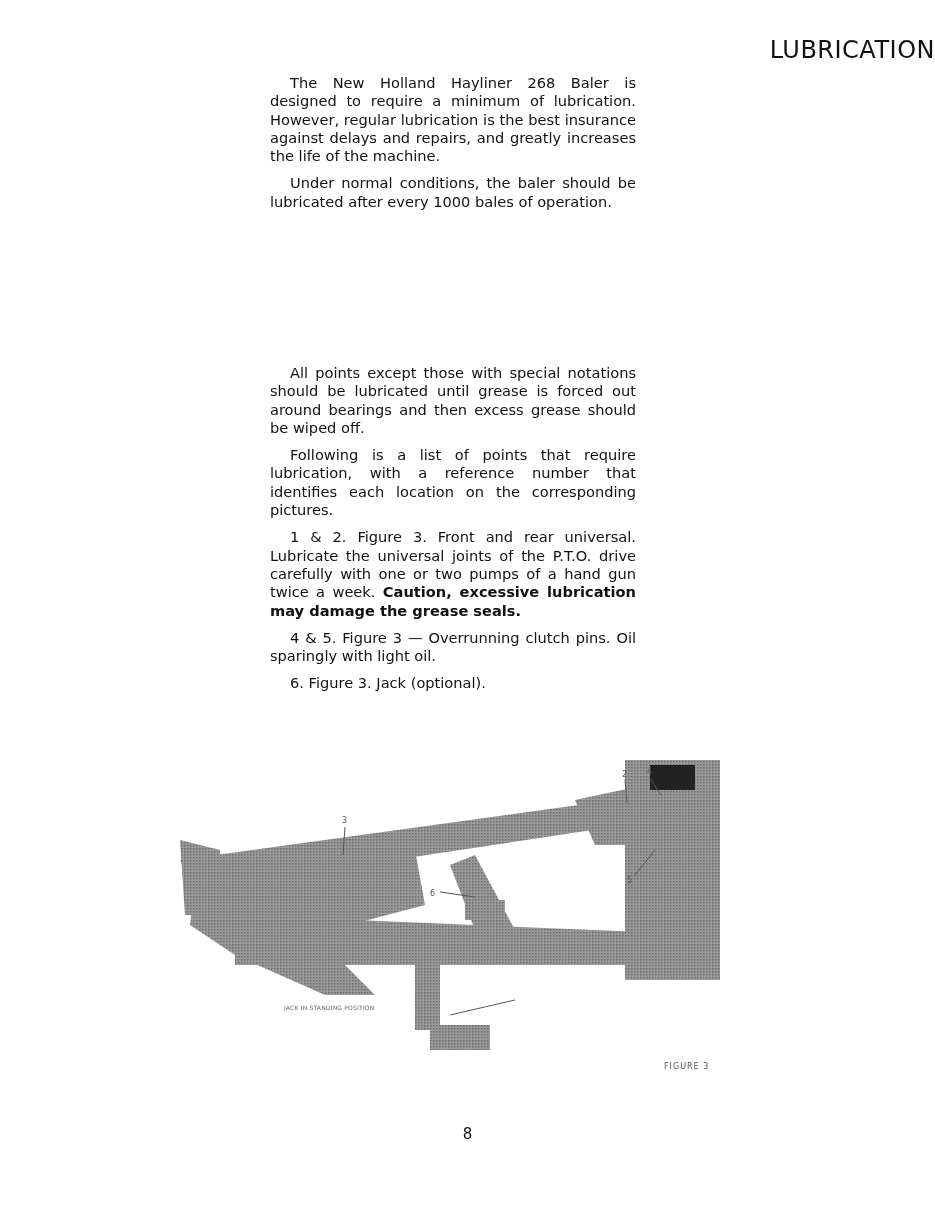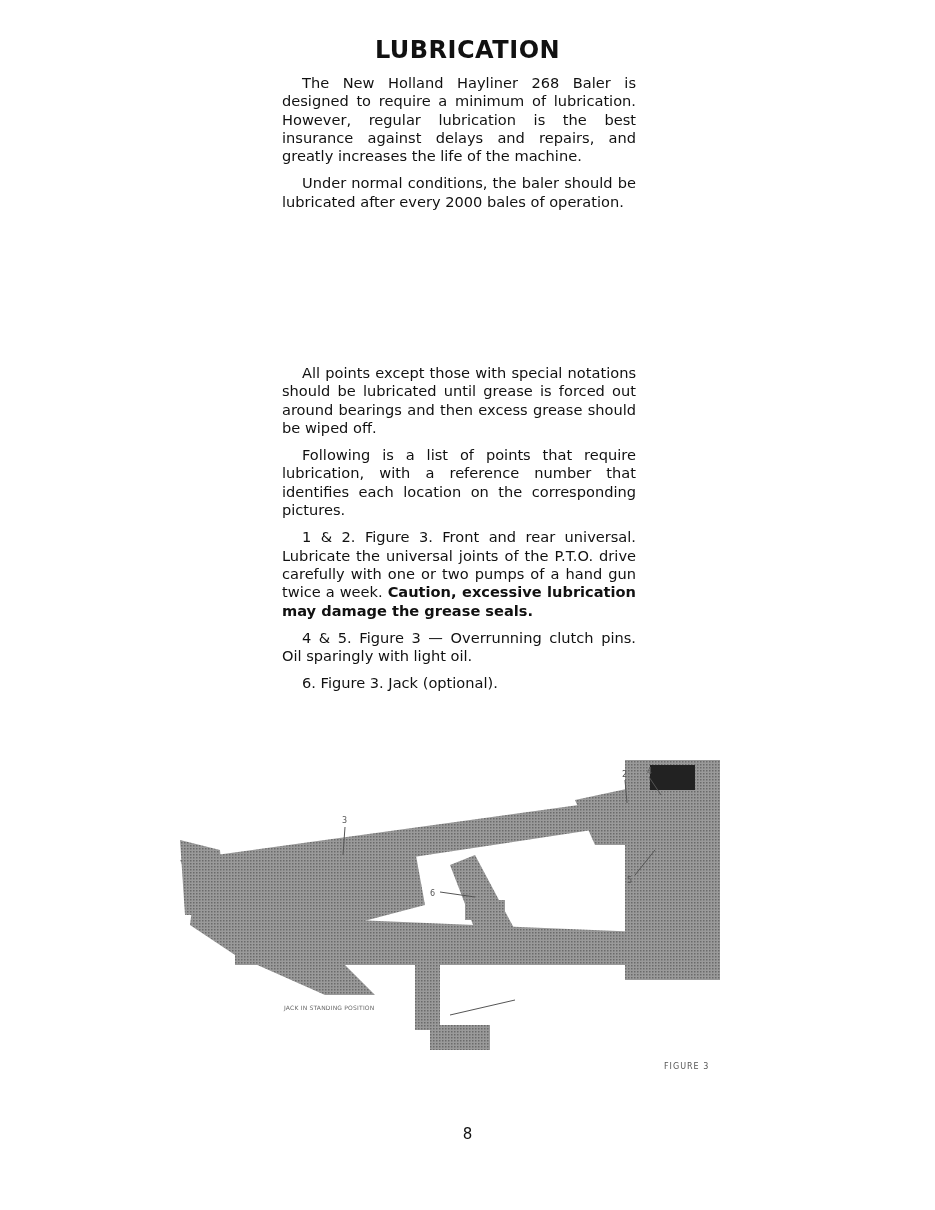--- a/index.html
+++ b/index.html
@@ -1,33 +1,33 @@
 <!DOCTYPE html>
 <html><head>
   <meta charset="utf-8">
   <style>
     html, body { margin: 0; padding: 0; background: #ffffff; }
     body { width: 935px; height: 1210px; position: relative; overflow: hidden; color: #111; font-family: "DejaVu Sans", sans-serif; }
-    .title { position: absolute; top: 36px; left: 0; width: 100%; text-align: center; font-weight: bold; font-size: 24px; letter-spacing: 0.5px; font-family: "DejaVu Sans", sans-serif; }
+    .title { position: absolute; top: 36px; left: 0; width: 100%; text-align: right; font-weight: normal; font-size: 24px; letter-spacing: 0.5px; font-family: "DejaVu Sans", sans-serif; }
     .col { position: absolute; left: 270px; width: 366px; font-size: 14.6px; line-height: 18.3px; text-align: justify; }
-    .col p { margin: 0 0 9px 12px; text-indent: 20px; }
+    .col p { margin: 0 0 9px 0; text-indent: 20px; }
     .b { font-weight: bold; }
     .fig { position: absolute; left: 175px; top: 755px; width: 550px; height: 310px; }
     .fig-caption { position: absolute; left: 652px; top: 1062px; font-size: 8px; letter-spacing: 1px; color: #555; margin-left: 12px; }
     .jack-label { position: absolute; left: 284px; top: 1004px; font-size: 6px; color: #666; letter-spacing: 0.2px; }
     .page-num { position: absolute; left: 0; width: 100%; top: 1125px; text-align: center; font-size: 15px; }
   </style>
 </head>
 <body>
 
 <div class="title">LUBRICATION</div>
 
 <div class="col" style="top:74px;">
   <p>The New Holland Hayliner 268 Baler is designed to require a minimum of lubrication. However, regular lubrication is the best insurance against delays and repairs, and greatly increases the life of the machine.</p>
-  <p>Under normal conditions, the baler should be lubricated after every 2000 bales of operation.</p>
+  <p>Under normal conditions, the baler should be lubricated after every 1000 bales of operation.</p>
 </div>
 
 <div class="col" style="top:364px;">
   <p>All points except those with special notations should be lubricated until grease is forced out around bearings and then excess grease should be wiped off.</p>
   <p>Following is a list of points that require lubrication, with a reference number that identifies each location on the corresponding pictures.</p>
   <p><span>1 &amp; 2. Figure 3. Front and rear universal. Lubricate the universal joints of the P.T.O. drive carefully with one or two pumps of a hand gun twice a week. </span><span class="b">Caution, excessive lubrication may damage the grease seals.</span></p>
   <p>4 &amp; 5. Figure 3 — Overrunning clutch pins. Oil sparingly with light oil.</p>
   <p>6. Figure 3. Jack (optional).</p>
 </div>
 

